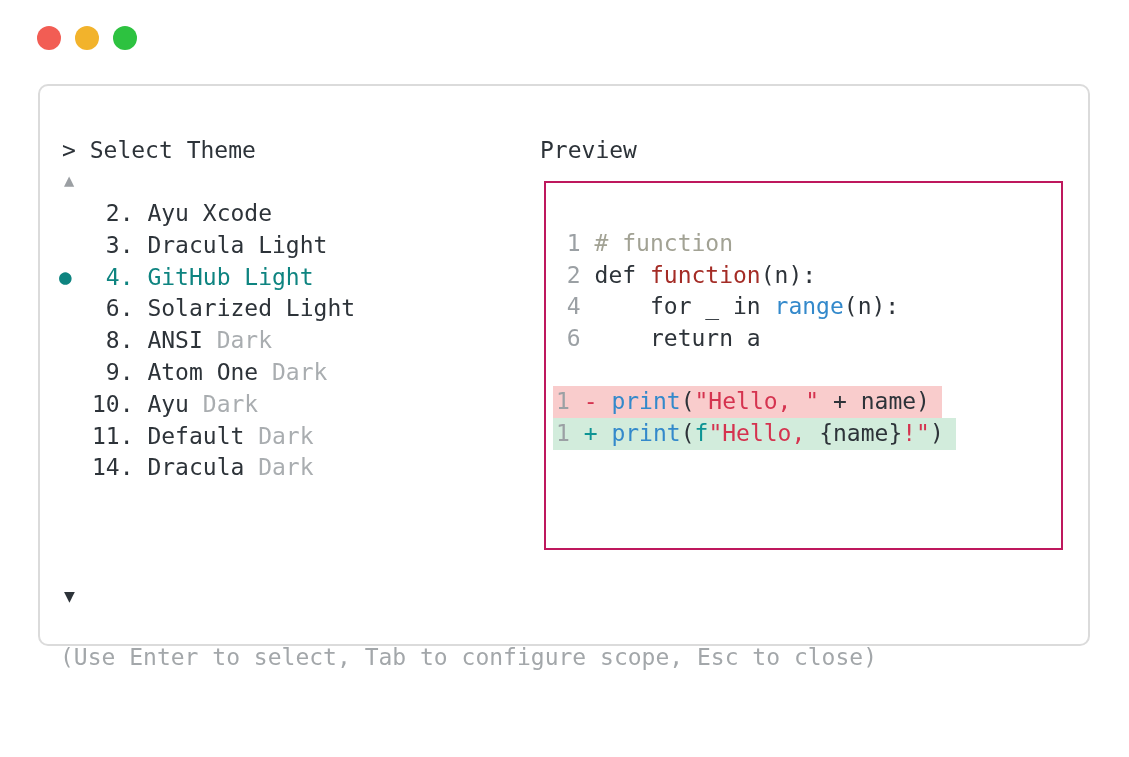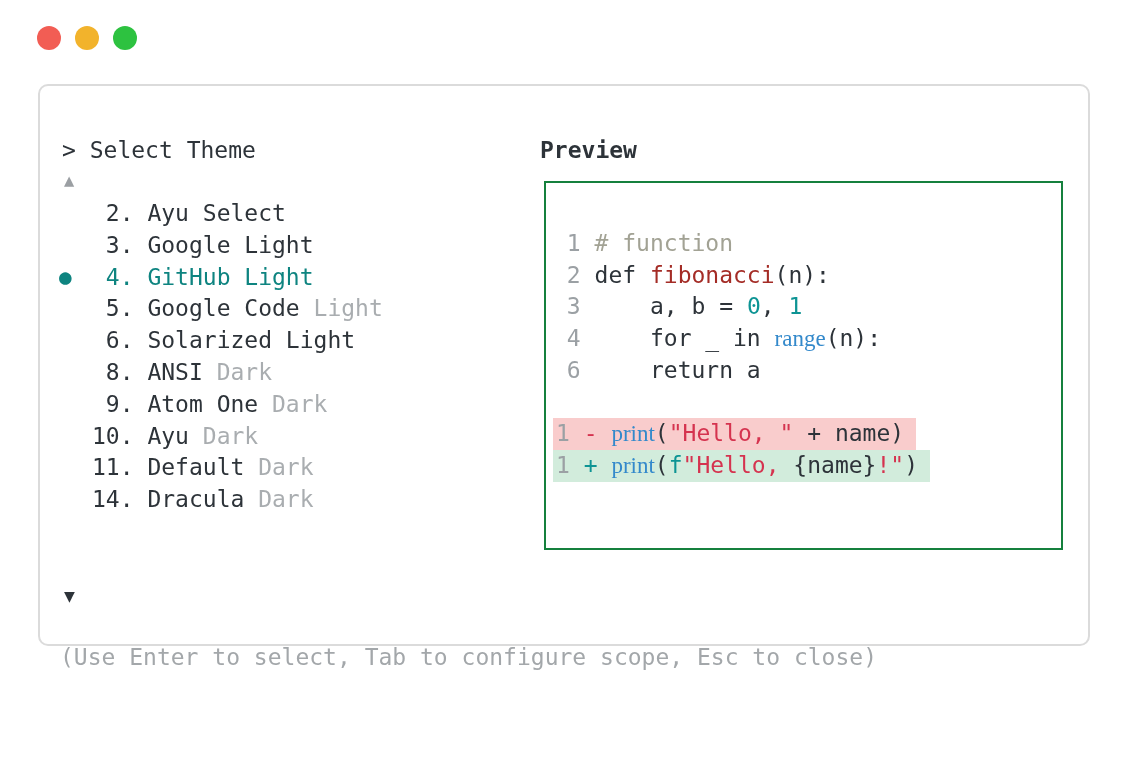--- a/index.html
+++ b/index.html
@@ -100,29 +100,28 @@
     white-space: pre;
   }
 
   .preview-title {
     position: absolute;
     left: 500px;
     top: 48px;
     font-size: 23px;
     line-height: 32px;
     color: var(--token_text);
-    font-weight: bold;
   }
   .preview-box {
     position: absolute;
     left: 504px;
     top: 95px;
     width: 519px;
     height: 369px;
-    border: 2px solid #15803d;
+    border: 2px solid #be185d;
     box-sizing: border-box;
     background: #ffffff;
     overflow: hidden;
   }
   .code {
     padding: 45px 0 0 7px;
     font-size: 23px;
   }
   .line {
     height: 31.7px;
@@ -135,21 +134,21 @@
     line-height: 31.7px;
     padding: 0 12px 0 3px;
   }
   .hl.del { background: var(--diff_del_bg); }
   .hl.ins { background: var(--diff_ins_bg); }
 
   .tok-text    { color: var(--token_text); }
   .tok-comment { color: var(--token_comment); }
   .tok-func    { color: var(--token_function); }
   .tok-num     { color: var(--token_number); }
-  .tok-builtin { color: var(--token_builtin); font-family: Liberation Serif, serif; }
+  .tok-builtin { color: var(--token_builtin); }
   .tok-string  { color: var(--token_string); }
   .tok-affix   { color: var(--token_affix); }
   .tok-del     { color: var(--diff_del_fg); }
   .tok-ins     { color: var(--diff_ins_fg); }
 </style>
 </head>
 <body>
 
 <div class="traffic-lights">
   <span class="light red"></span>
@@ -157,43 +156,41 @@
   <span class="light green"></span>
 </div>
 
 <div class="window">
 
   <div class="prompt-line"><span>&gt;</span> <span>Select Theme</span></div>
 
   <div class="scroll-up">▲</div>
 
   <div class="theme-list" id="theme-list">
-      <div class="row"><span> 2. </span><span>Ayu Select</span></div>
-      <div class="row"><span> 3. </span><span>Google Light</span></div>
+      <div class="row"><span> 2. </span><span>Ayu Xcode</span></div>
+      <div class="row"><span> 3. </span><span>Dracula Light</span></div>
       <div class="row selected"><span class="bullet">●</span><span> 4. </span><span>GitHub Light</span></div>
-      <div class="row"><span> 5. </span><span>Google Code</span><span class="muted"> Light</span></div>
       <div class="row"><span> 6. </span><span>Solarized Light</span></div>
       <div class="row"><span> 8. </span><span>ANSI</span><span class="muted"> Dark</span></div>
       <div class="row"><span> 9. </span><span>Atom One</span><span class="muted"> Dark</span></div>
       <div class="row"><span>10. </span><span>Ayu</span><span class="muted"> Dark</span></div>
       <div class="row"><span>11. </span><span>Default</span><span class="muted"> Dark</span></div>
       <div class="row"><span>14. </span><span>Dracula</span><span class="muted"> Dark</span></div>
     </div>
 
   <div class="scroll-down">▼</div>
 
   <div class="help-text">(Use Enter to select, Tab to configure scope, Esc to close)</div>
 
   <div class="preview-title">Preview</div>
 
   <div class="preview-box">
     <div class="code" id="preview-code">
         <div class="line"><span class="ln"> 1 </span><span class="tok-comment"># function</span></div>
-        <div class="line"><span class="ln"> 2 </span><span class="tok-text">def </span><span class="tok-func">fibonacci</span><span class="tok-text">(n):</span></div>
-        <div class="line"><span class="ln"> 3 </span><span class="tok-text">    a, b = </span><span class="tok-num">0</span><span class="tok-text">, </span><span class="tok-num">1</span></div>
+        <div class="line"><span class="ln"> 2 </span><span class="tok-text">def </span><span class="tok-func">function</span><span class="tok-text">(n):</span></div>
         <div class="line"><span class="ln"> 4 </span><span class="tok-text">    for _ in </span><span class="tok-builtin">range</span><span class="tok-text">(n):</span></div>
         <div class="line"><span class="ln"> 6 </span><span class="tok-text">    return a</span></div>
         <div class="line">&nbsp;</div>
         <div class="line"><span class="hl del"><span class="ln">1 </span><span class="tok-del">- </span><span class="tok-builtin">print</span><span class="tok-text">(</span><span class="tok-string">"Hello, "</span><span class="tok-text"> + name)</span></span></div>
         <div class="line"><span class="hl ins"><span class="ln">1 </span><span class="tok-ins">+ </span><span class="tok-builtin">print</span><span class="tok-text">(</span><span class="tok-affix">f</span><span class="tok-string">"Hello, </span><span class="tok-text">{name}</span><span class="tok-string">!"</span><span class="tok-text">)</span></span></div>
       </div>
   </div>
 
 </div>
 

